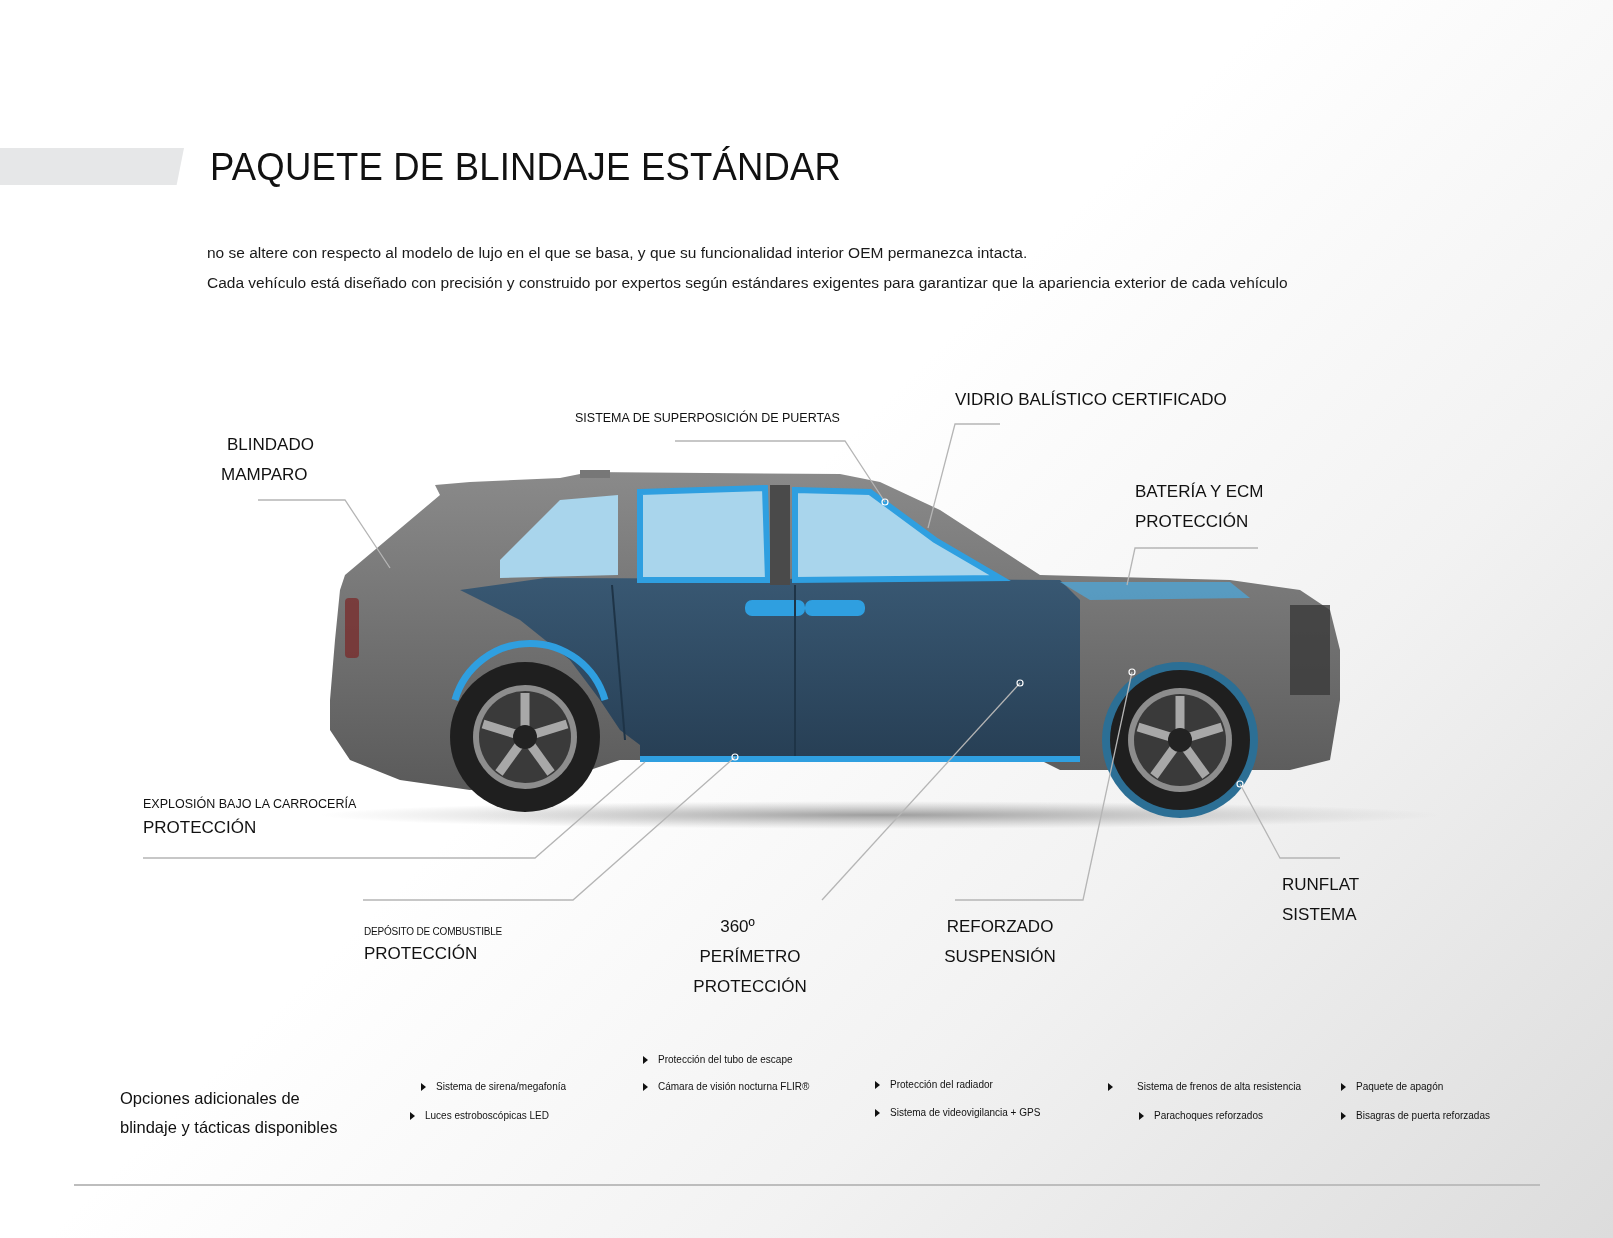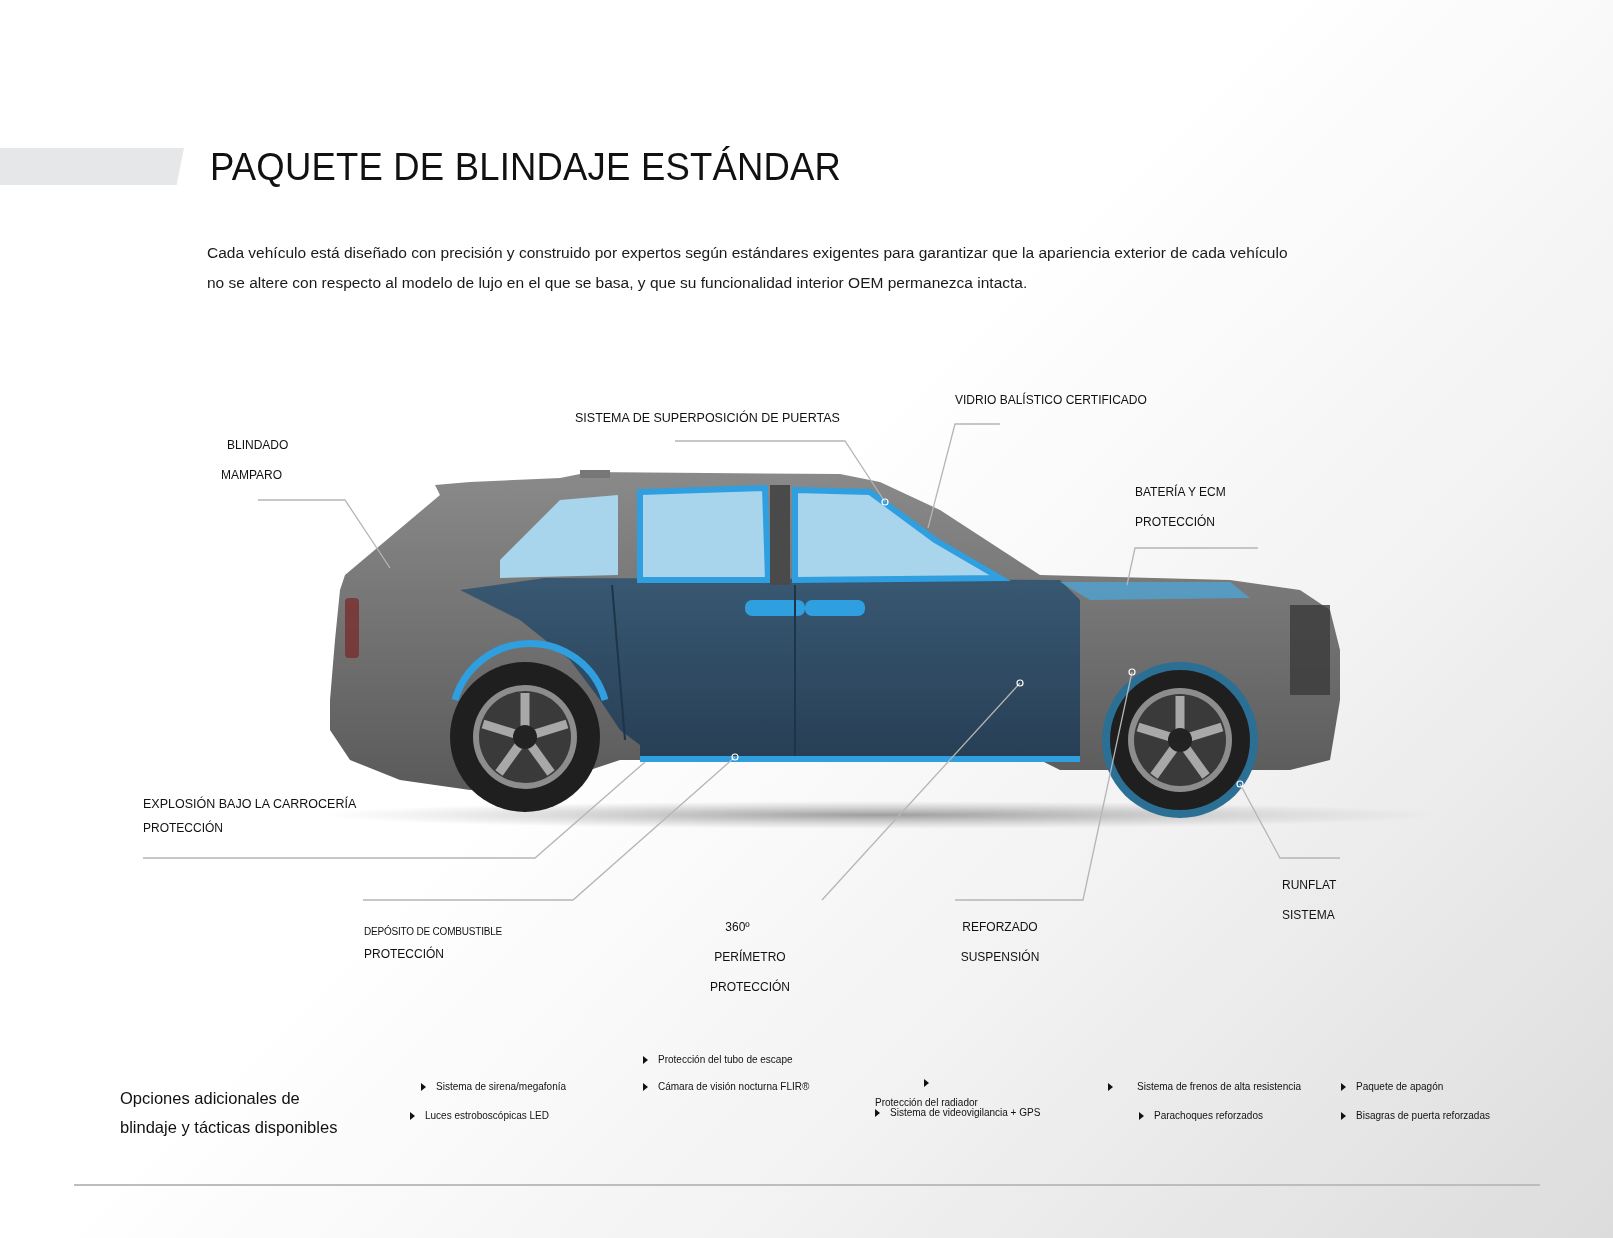--- a/index.html
+++ b/index.html
@@ -6,38 +6,38 @@
   body{width:1613px;height:1238px;position:relative;overflow:hidden;
     font-family:"Liberation Sans",sans-serif;color:#111;
     background:linear-gradient(135deg,#ffffff 0%,#ffffff 45%,#f2f2f2 70%,#dcdcdc 100%);}
   .abs{position:absolute;}
   .title-bar{left:0;top:148px;width:184px;height:37px;background:#e6e7e8;
     clip-path:polygon(0 0,100% 0,96% 100%,0 100%);}
   .title{left:210px;top:146px;font-size:38px;letter-spacing:0.2px;font-weight:normal;margin:0;white-space:nowrap;transform:scaleX(0.96);transform-origin:left;}
   .intro{left:207px;top:238px;width:1160px;font-size:15.5px;line-height:30px;color:#1a1a1a;}
   .intro p{margin:0;}
   .intro p.first{margin-bottom:2px;}
-  .lbl{font-size:12px;line-height:30px;color:#111;white-space:nowrap;}
+  .lbl{font-size:17px;line-height:30px;color:#111;white-space:nowrap;}
   .lbl-sm{font-size:12.5px;color:#111;white-space:nowrap;}
   .lbl-xs{font-size:10px;color:#111;white-space:nowrap;letter-spacing:-0.2px;}
   svg.car{left:0;top:0;}
   .opt-title{left:120px;top:1073px;width:240px;text-align:left;font-size:16.5px;line-height:29px;margin-top:11px;}
   .opt{font-size:10px;color:#111;white-space:nowrap;display:flex;align-items:center;gap:10px;}
   .bullet{width:0;height:0;border-top:4px solid transparent;border-bottom:4px solid transparent;border-left:5px solid #111;}
   .footer-line{left:74px;top:1184px;width:1466px;height:2px;background:#bdbdbd;}
 </style>
 </head>
 <body>
 
 <div class="abs title-bar"></div>
 <h1 class="abs title">PAQUETE DE BLINDAJE ESTÁNDAR</h1>
 
 <div class="abs intro">
+  <p>no se altere con respecto al modelo de lujo en el que se basa, y que su funcionalidad interior OEM permanezca intacta.</p>
   <p>Cada vehículo está diseñado con precisión y construido por expertos según estándares exigentes para garantizar que la apariencia exterior de cada vehículo</p>
-  <p>no se altere con respecto al modelo de lujo en el que se basa, y que su funcionalidad interior OEM permanezca intacta.</p>
 </div>
 
 <svg class="abs car" width="1613" height="1238">
   <defs>
     <radialGradient id="shadow" cx="50%" cy="50%" r="50%">
       <stop offset="0%" stop-color="#777" stop-opacity="0.7"></stop>
       <stop offset="100%" stop-color="#999" stop-opacity="0"></stop>
     </radialGradient>
     <linearGradient id="bodyG" x1="0" y1="0" x2="0" y2="1">
       <stop offset="0%" stop-color="#8a8a8a"></stop>
@@ -173,21 +173,21 @@
     <span>Luces estroboscópicas LED</span>
   </div>
 <div class="abs opt" style="left:643px;top:1081px;">
     <span class="bullet"></span>
     <span>Cámara de visión nocturna FLIR®</span>
   </div>
 <div class="abs opt" style="left:643px;top:1054px;justify-content:space-between;">
     <span class="bullet"></span>
     <span>Protección del tubo de escape</span>
   </div>
-<div class="abs opt" style="left:875px;top:1079px;flex-direction:column;">
+<div class="abs opt" style="left:875px;top:1079px;">
     <span class="bullet"></span>
     <span>Protección del radiador</span>
   </div>
 <div class="abs opt" style="left:875px;top:1107px;">
     <span class="bullet"></span>
     <span>Sistema de videovigilancia + GPS</span>
   </div>
 <div class="abs opt" style="left:1108px;top:1081px;gap:24px;">
     <span class="bullet"></span>
     <span>Sistema de frenos de alta resistencia</span>

